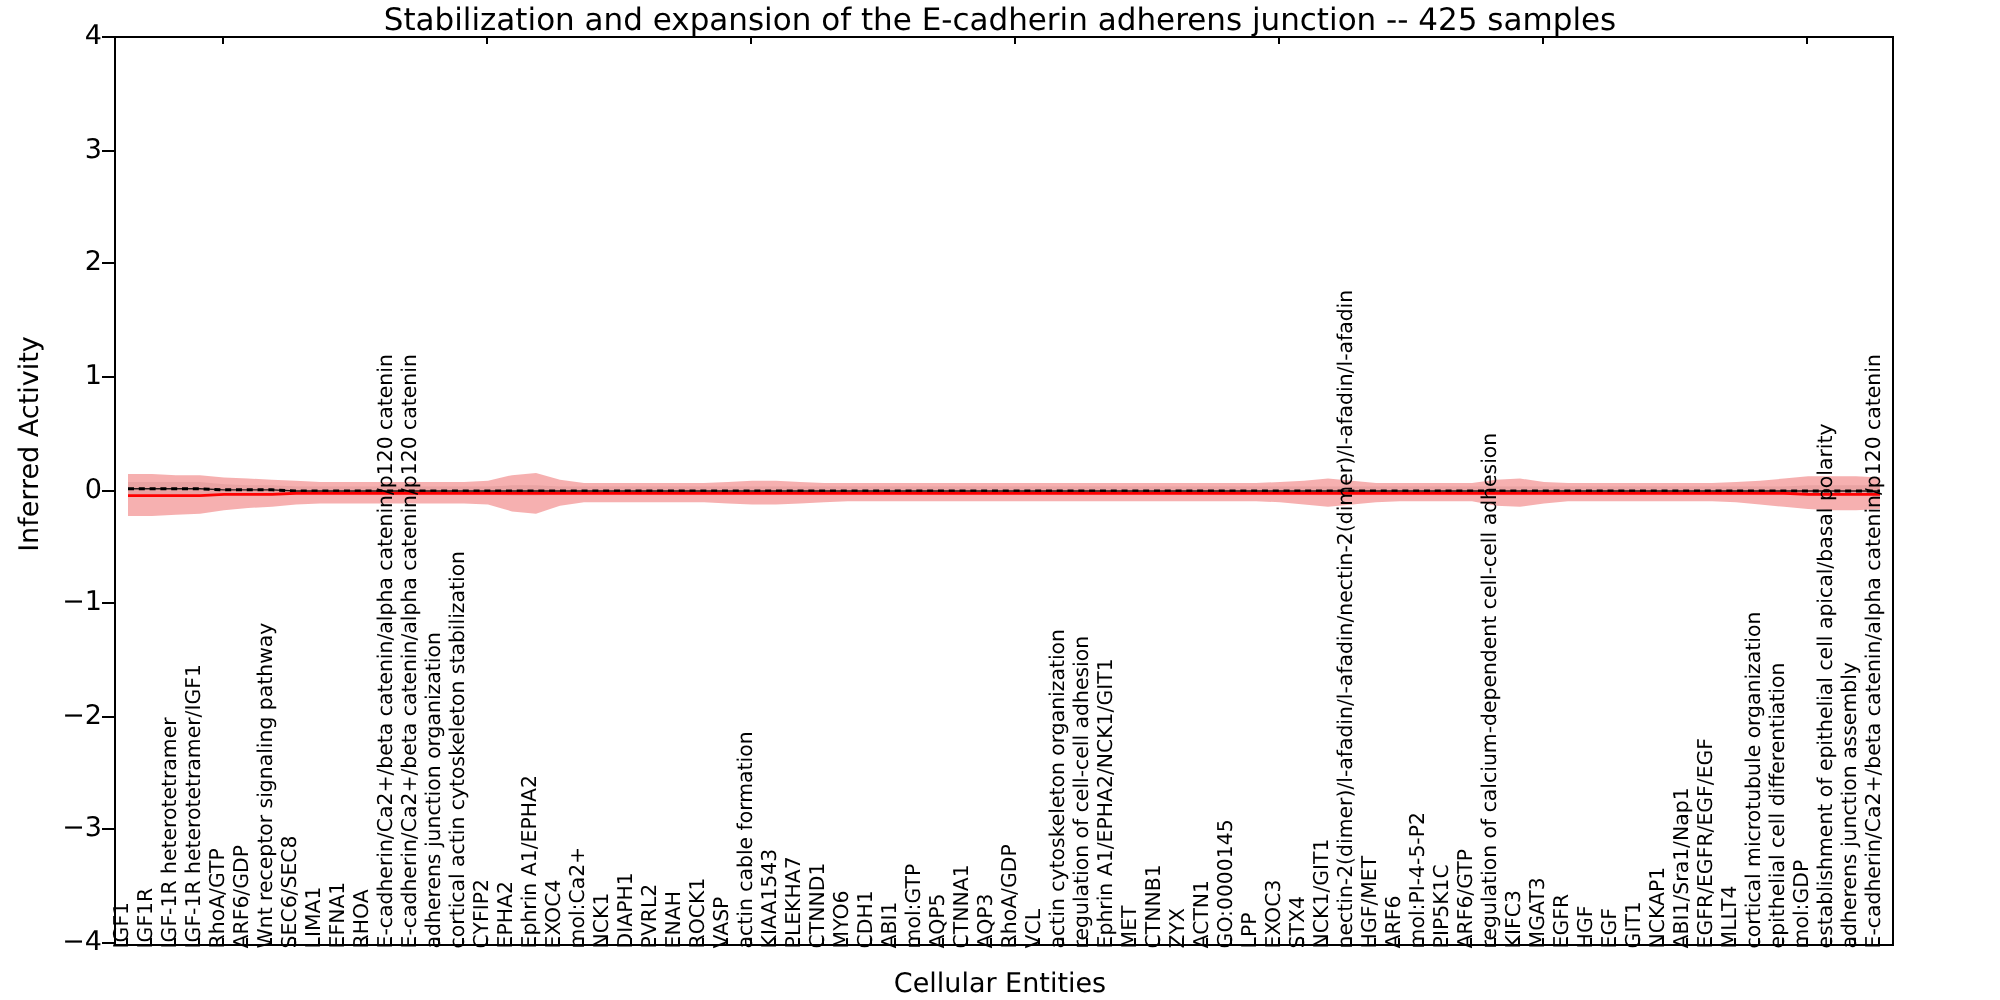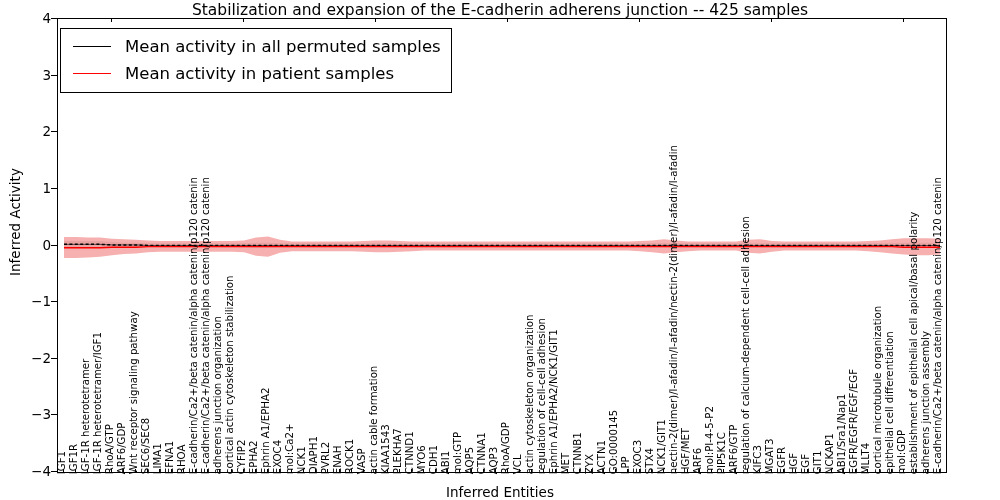--- a/index.html
+++ b/index.html
@@ -340,26 +340,16 @@
       <div class="xtick-label" style="left: 942.6px;">E-cadherin/Ca2+/beta catenin/alpha catenin/p120 catenin</div>
       <div class="xtick-mark-top" style="left: 111px;"></div>
       <div class="xtick-mark-top" style="left: 243px;"></div>
       <div class="xtick-mark-top" style="left: 375px;"></div>
       <div class="xtick-mark-top" style="left: 507px;"></div>
       <div class="xtick-mark-top" style="left: 639px;"></div>
       <div class="xtick-mark-top" style="left: 771px;"></div>
       <div class="xtick-mark-top" style="left: 903px;"></div>
     </div>
 
-  <div id="x-axis-label">Inferred Entities</div>
-
-  <div id="legend">
-    <div class="legend-row">
-      <span class="legend-swatch" style="border-top-color: rgb(0, 0, 0);"></span>
-      <span class="legend-text">Mean activity in all permuted samples</span>
-    </div>
-    <div class="legend-row">
-      <span class="legend-swatch" style="border-top-color: rgb(255, 0, 0);"></span>
-      <span class="legend-text">Mean activity in patient samples</span>
-    </div>
-  </div>
+  <div id="x-axis-label">Cellular Entities</div>
+
 
 </div>
 
 </body></html>

